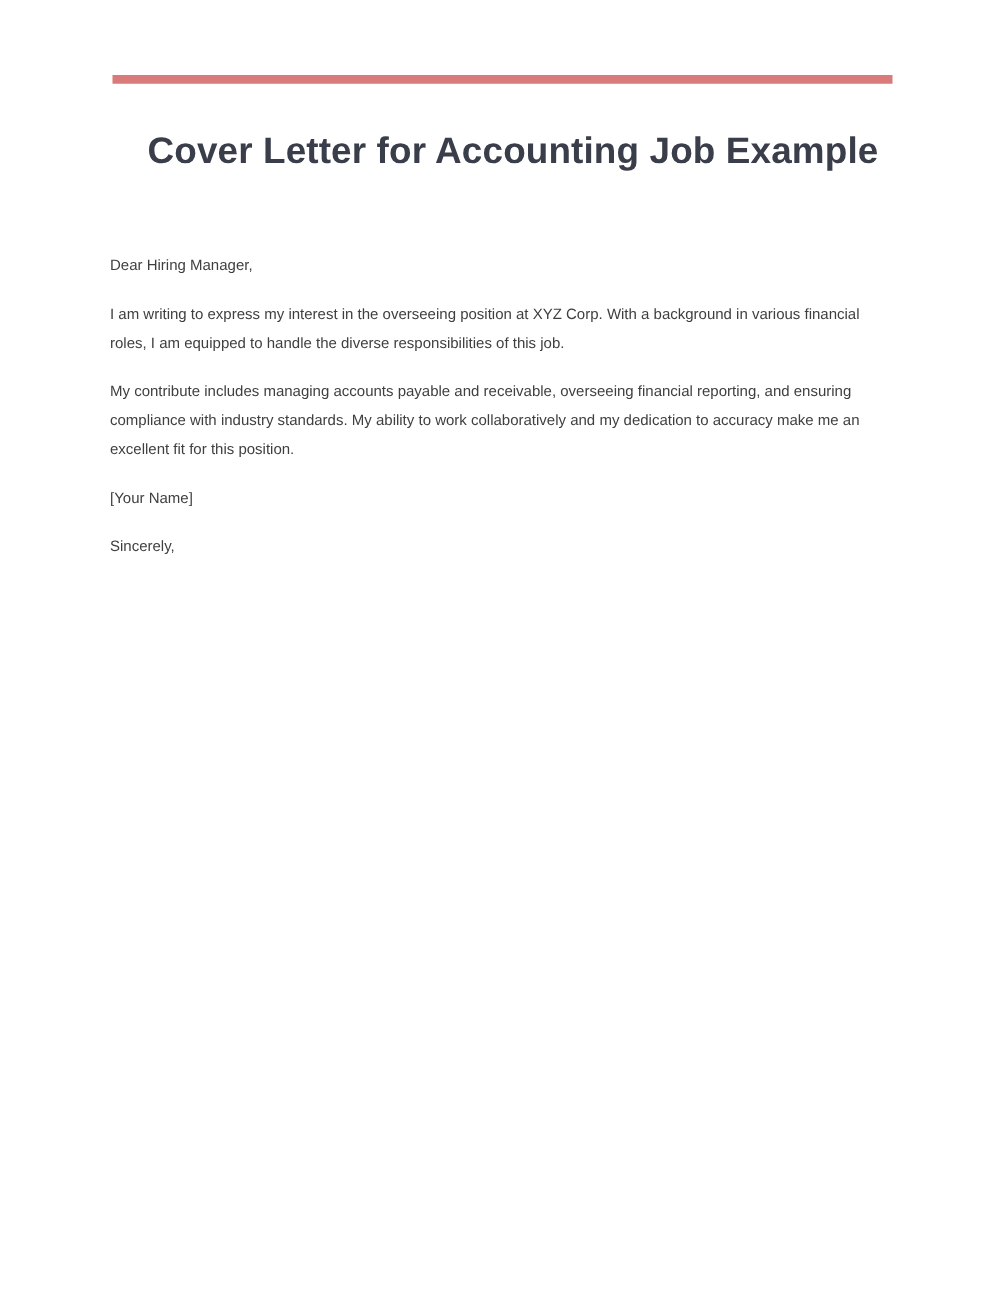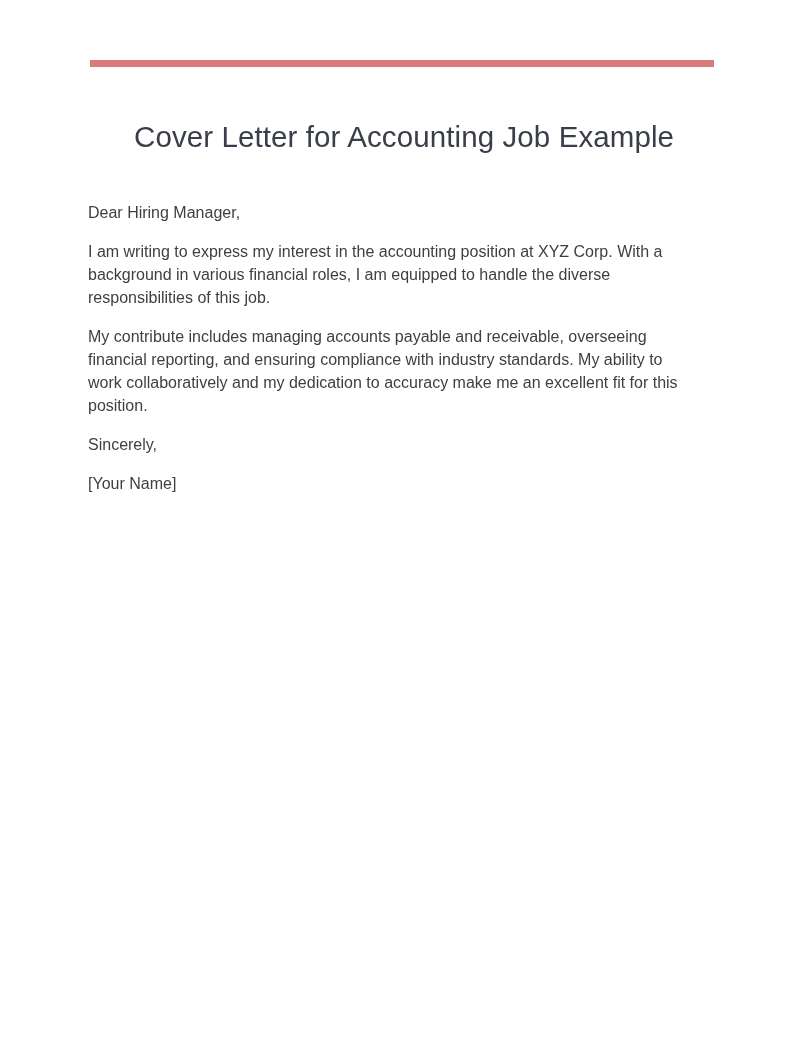--- a/index.html
+++ b/index.html
@@ -19,46 +19,46 @@
     left: 90px;
     top: 60px;
     width: 624px;
     height: 7px;
     background: #d97a7b;
   }
   .title {
     position: absolute;
     left: 118px;
     top: 104px;
-    margin: 16px;
+    margin: 0;
     font-size: 29.5px;
-    font-weight: normal;
+    font-weight: bold;
     color: #3a3d4a;
     white-space: nowrap;
     letter-spacing: 0.1px;
   }
   .letter-body {
     position: absolute;
     left: 88px;
     top: 201px;
     width: 600px;
     color: #3f3f3f;
-    font-size: 16px;
+    font-size: 12px;
     line-height: 23px;
   }
   .letter-body p {
     margin: 0 0 16px 0;
   }
 </style>
 </head>
 <body>
 
 <div class="top-rule"></div>
 
 <h1 class="title">Cover Letter for Accounting Job Example</h1>
 
 <div class="letter-body">
   <p>Dear Hiring Manager,</p>
-  <p>I am writing to express my interest in the accounting position at XYZ Corp. With a background in various financial roles, I am equipped to handle the diverse responsibilities of this job.</p>
+  <p>I am writing to express my interest in the overseeing position at XYZ Corp. With a background in various financial roles, I am equipped to handle the diverse responsibilities of this job.</p>
   <p>My contribute includes managing accounts payable and receivable, overseeing financial reporting, and ensuring compliance with industry standards. My ability to work collaboratively and my dedication to accuracy make me an excellent fit for this position.</p>
+  <p>[Your Name]</p>
   <p>Sincerely,</p>
-  <p>[Your Name]</p>
 </div>
 
 </body></html>

